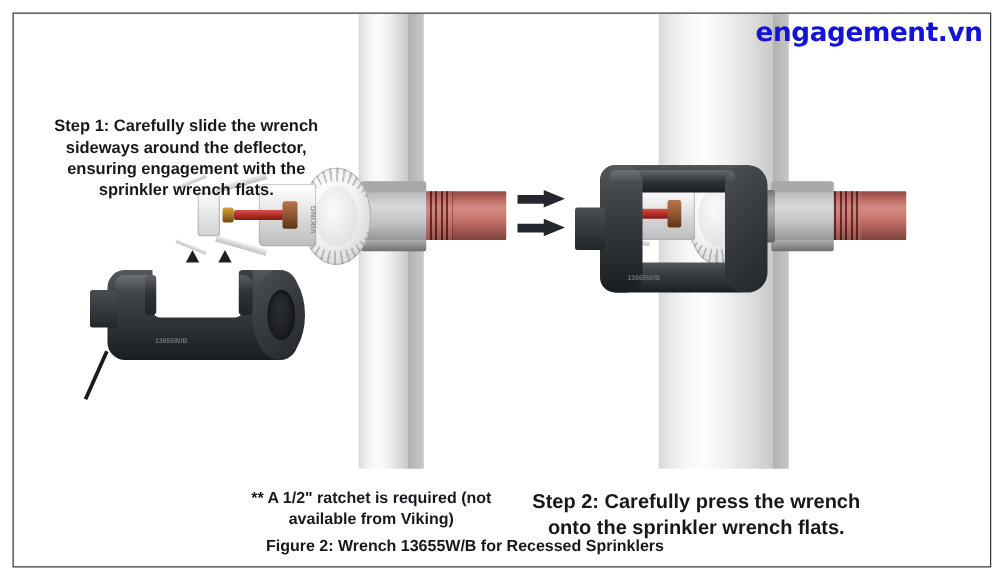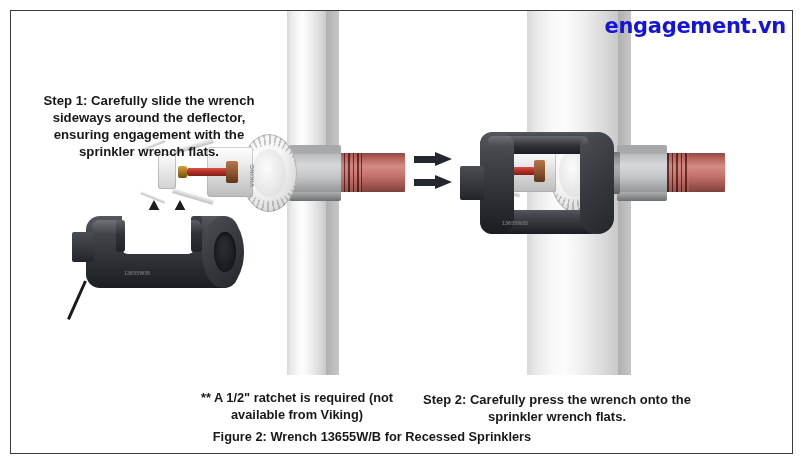--- a/index.html
+++ b/index.html
@@ -21,21 +21,21 @@
   
   .watermark{position:absolute;right:18px;top:14px;color:#1414d8;
       font-size:21px;font-weight:700;letter-spacing:-.3px;
       font-family:"DejaVu Sans",sans-serif;white-space:nowrap;}
 
   
   .txt{position:absolute;color:#16181c;font-weight:700;line-height:1.30;}
   .t-step1{left:33px;top:44px;width:232px;text-align:center;font-size:13.2px;margin-top:48px;}
   .t-wrenchnote{left:14px;top:315px;width:222px;text-align:center;font-size:12.6px;}
   .t-ratchet{left:182px;top:390px;width:230px;text-align:center;font-size:12.8px;}
-  .t-step2{left:412px;top:392px;width:290px;text-align:center;font-size:13px;}
+  .t-step2{left:412px;top:392px;width:290px;text-align:center;font-size:16px;}
   .t-figure{left:0;top:429px;width:744px;text-align:center;font-size:12.8px;}
 
   
   .leader{position:absolute;left:84px;top:281px;width:3px;height:42px;
       background:#1a1a1a;transform:rotate(24deg);transform-origin:top center;}
 
   
   .arrow-up{position:absolute;width:16px;height:46px;}
   .arrow-up .shaft{position:absolute;left:5px;top:12px;width:6px;height:34px;background:#1b1f24;}
   .arrow-up .head{position:absolute;left:0;top:0;width:0;height:0;

